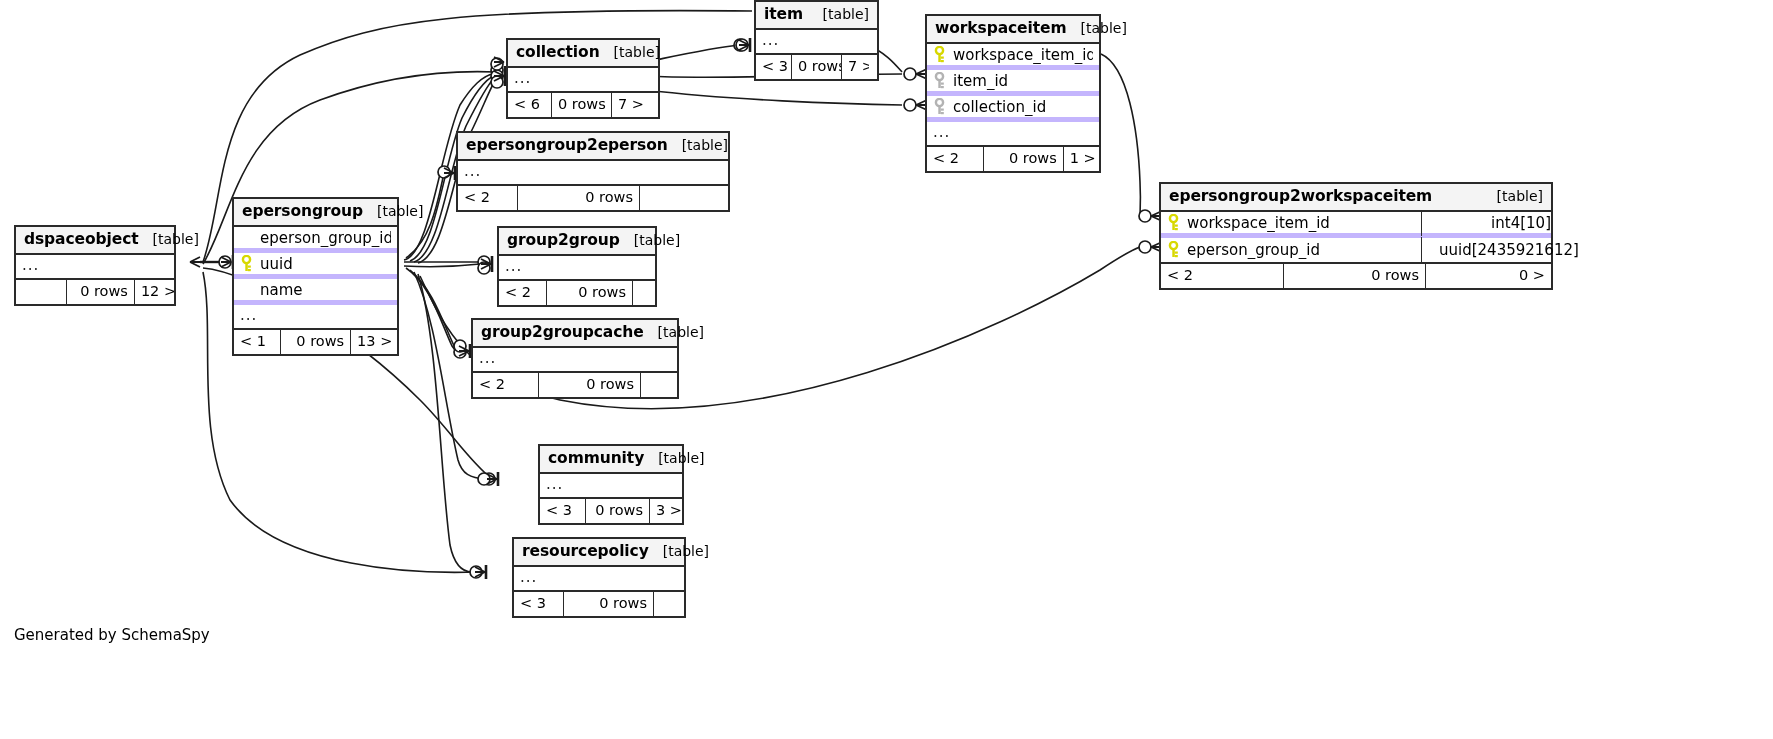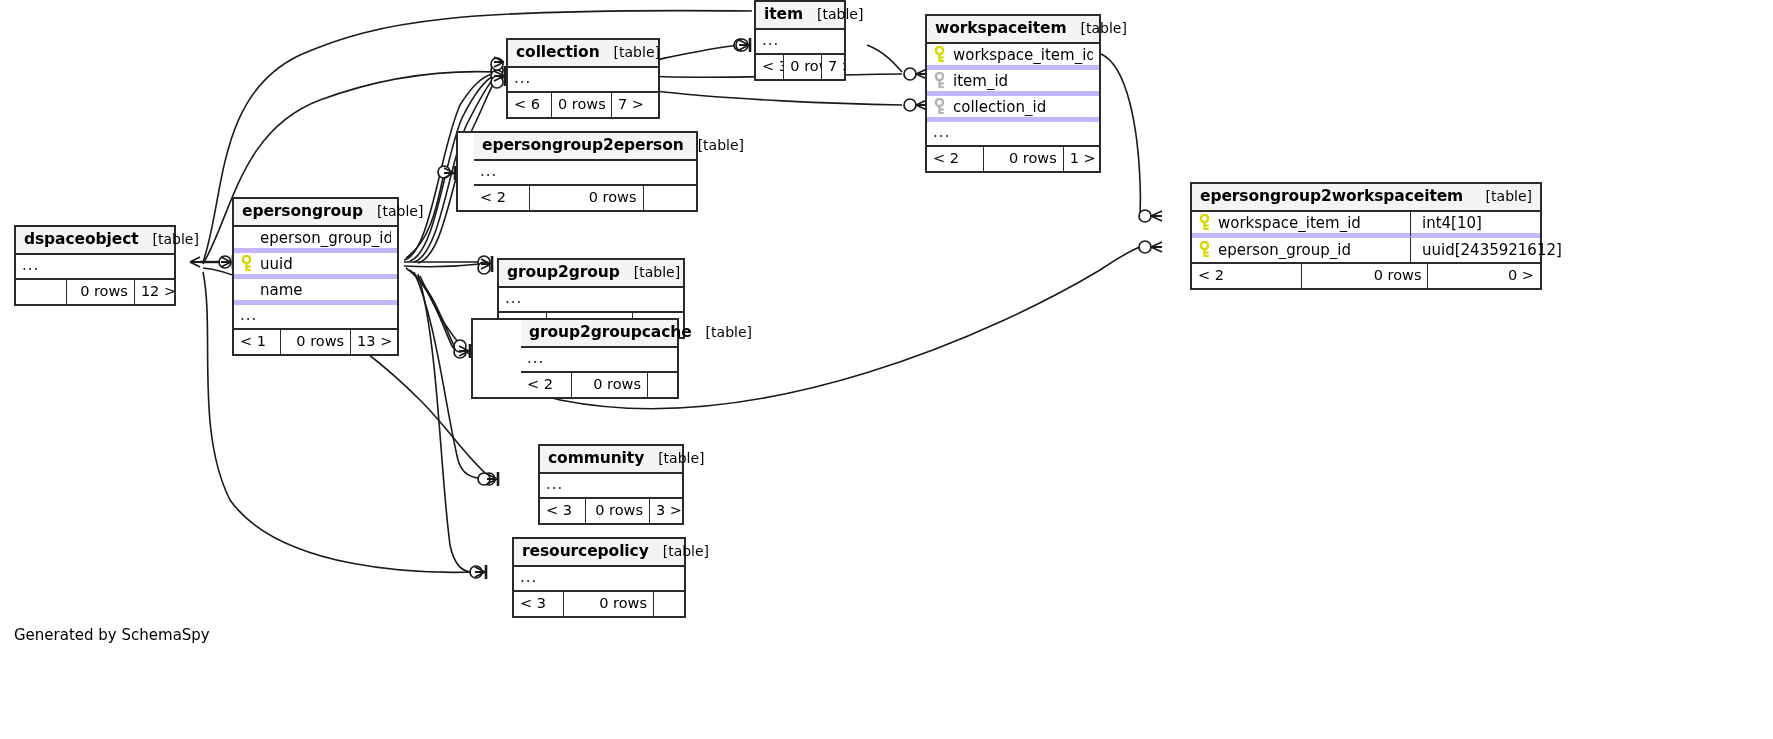--- a/index.html
+++ b/index.html
@@ -69,27 +69,27 @@
   }
   .col-name {
     padding-left: 4px;
     font-size: 15px;
     flex: 1 1 auto;
     overflow: hidden;
   }
   .col-type {
     box-sizing: border-box;
     border-left: 1px solid #2a2a2a;
-    padding-left: 11px;
+    padding-left: 17px;
     font-size: 15px;
     height: 26px;
     line-height: 26px;
     margin: 0 -6px 0 0;
     flex: 0 0 auto;
-    text-align: left;
+    text-align: right;
   }
   .keyicon {
     width: 13px;
     height: 18px;
     flex: 0 0 13px;
     margin-right: 3px;
     display: inline-block;
     position: relative;
   }
   .keyicon.spacer {
@@ -275,21 +275,21 @@
           <span class="tbl-name">collection</span>
           <span class="tbl-kind">[table]</span>
         </div>
         <div class="ellipsis-row">...</div>
         <div class="foot-row">
           <span class="foot-cell fc-left" style="width:44px">&lt; 6</span>
           <span class="foot-cell fc-right" style="width:60px">0 rows</span>
           <span class="foot-cell fc-right" style="width:36px">7 &gt;</span>
         </div>
       </div>
-      <div class="table-node" style="left: 754px; top: 0px; width: 92px;">
+      <div class="table-node" style="left: 754px; top: 0px; width: 125px;">
         <div class="tbl-title">
           <span class="tbl-name">item</span>
           <span class="tbl-kind">[table]</span>
         </div>
         <div class="ellipsis-row">...</div>
         <div class="foot-row">
           <span class="foot-cell fc-left" style="width:36px">&lt; 3</span>
           <span class="foot-cell fc-right" style="width:50px">0 rows</span>
           <span class="foot-cell fc-right" style="width:27px">7 &gt;</span>
         </div>
@@ -326,45 +326,45 @@
             </svg></span>
           <span class="col-name">collection_id</span>
         </div>
         <div class="ellipsis-row">...</div>
         <div class="foot-row">
           <span class="foot-cell fc-left" style="width:58px">&lt; 2</span>
           <span class="foot-cell fc-right" style="width:82px">0 rows</span>
           <span class="foot-cell fc-right" style="width:36px">1 &gt;</span>
         </div>
       </div>
-      <div class="table-node" style="left: 456px; top: 131px; width: 242px; padding-left: 16px;">
+      <div class="table-node" style="left: 456px; top: 131px; width: 274px;">
         <div class="tbl-title">
           <span class="tbl-name">epersongroup2eperson</span>
           <span class="tbl-kind">[table]</span>
         </div>
         <div class="ellipsis-row">...</div>
         <div class="foot-row">
           <span class="foot-cell fc-left" style="width:60px">&lt; 2</span>
           <span class="foot-cell fc-right" style="width:122px">0 rows</span>
           <span class="foot-cell fc-right" style="width:56px"></span>
         </div>
       </div>
-      <div class="table-node" style="left: 497px; top: 226px; width: 188px; margin-top: 32px;">
+      <div class="table-node" style="left: 497px; top: 226px; width: 160px;">
         <div class="tbl-title">
           <span class="tbl-name">group2group</span>
           <span class="tbl-kind">[table]</span>
         </div>
         <div class="ellipsis-row">...</div>
         <div class="foot-row">
           <span class="foot-cell fc-left" style="width:48px">&lt; 2</span>
           <span class="foot-cell fc-right" style="width:86px">0 rows</span>
           <span class="foot-cell fc-right" style="width:22px"></span>
         </div>
       </div>
-      <div class="table-node" style="left: 471px; top: 318px; width: 208px; padding-left: 48px;">
+      <div class="table-node" style="left: 471px; top: 318px; width: 208px;">
         <div class="tbl-title">
           <span class="tbl-name">group2groupcache</span>
           <span class="tbl-kind">[table]</span>
         </div>
         <div class="ellipsis-row">...</div>
         <div class="foot-row">
           <span class="foot-cell fc-left" style="width:66px">&lt; 2</span>
           <span class="foot-cell fc-right" style="width:102px">0 rows</span>
           <span class="foot-cell fc-right" style="width:36px"></span>
         </div>
@@ -386,21 +386,21 @@
           <span class="tbl-name">resourcepolicy</span>
           <span class="tbl-kind">[table]</span>
         </div>
         <div class="ellipsis-row">...</div>
         <div class="foot-row">
           <span class="foot-cell fc-left" style="width:50px">&lt; 3</span>
           <span class="foot-cell fc-right" style="width:90px">0 rows</span>
           <span class="foot-cell fc-right" style="width:30px"></span>
         </div>
       </div>
-      <div class="table-node" style="left: 1190px; top: 182px; width: 352px;">
+      <div class="table-node" style="left: 1159px; top: 182px; width: 394px;">
         <div class="tbl-title">
           <span class="tbl-name">epersongroup2workspaceitem</span>
           <span class="tbl-kind">[table]</span>
         </div>
         <div class="col-row">
           <span class="keyicon"><svg width="13" height="18" viewBox="0 0 13 18">
               <circle cx="6.5" cy="4.5" r="3.6" fill="none" stroke="#d8d800" stroke-width="2.4"></circle>
               <rect x="5.3" y="7" width="2.5" height="9" fill="#d8d800"></rect>
               <rect x="7.8" y="10.5" width="3" height="2.2" fill="#d8d800"></rect>
               <rect x="7.8" y="14" width="3" height="2.2" fill="#d8d800"></rect>

